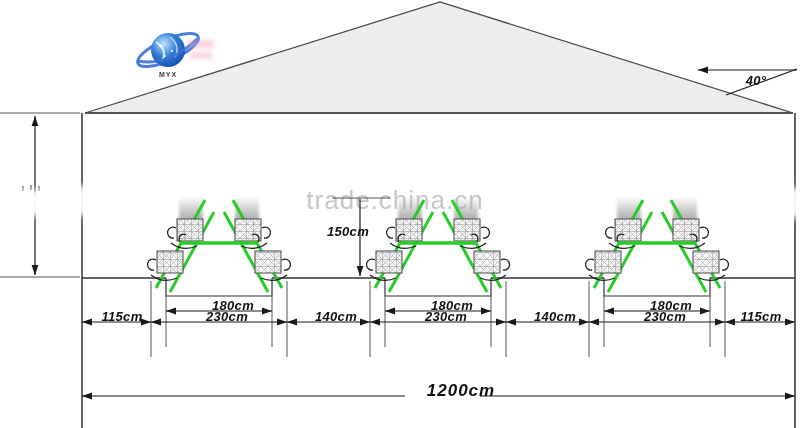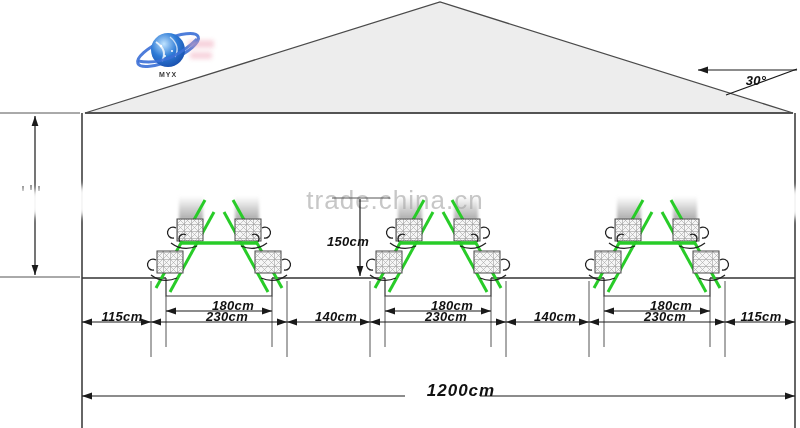--- a/index.html
+++ b/index.html
@@ -160,22 +160,22 @@
   <div class="remnant" style="left:22px;top:186px"></div>
   <div class="remnant" style="left:30px;top:185px"></div>
   <div class="remnant" style="left:38px;top:186px"></div>
   <div class="smudge" style="left:14px;top:190px;width:36px;height:26px"></div>
   <div class="smudge" style="left:74px;top:186px;width:18px;height:30px"></div>
   <div class="smudge" style="left:782px;top:188px;width:20px;height:30px"></div>
   <div class="pinkblur" style="left:188px;top:40px;width:26px;height:8px"></div>
   <div class="pinkblur" style="left:190px;top:52px;width:22px;height:7px"></div>
 
   <div class="logo-cap" style="left:168px;top:71px">MYX</div>
-  <div class="lbl lbl-angle" style="left:756px;top:73px">30°</div>
-  <div class="lbl" style="left:348px;top:234px">150cm</div>
+  <div class="lbl lbl-angle" style="left:756px;top:73px">40°</div>
+  <div class="lbl" style="left:348px;top:224px">150cm</div>
 
   <div class="lbl" style="left:233px;top:298px">180cm</div>
   <div class="lbl" style="left:452px;top:298px">180cm</div>
   <div class="lbl" style="left:671px;top:298px">180cm</div>
 
   <div class="lbl" style="left:122px;top:309px">115cm</div>
   <div class="lbl" style="left:227px;top:309px">230cm</div>
   <div class="lbl" style="left:336px;top:309px">140cm</div>
   <div class="lbl" style="left:446px;top:309px">230cm</div>
   <div class="lbl" style="left:555px;top:309px">140cm</div>

